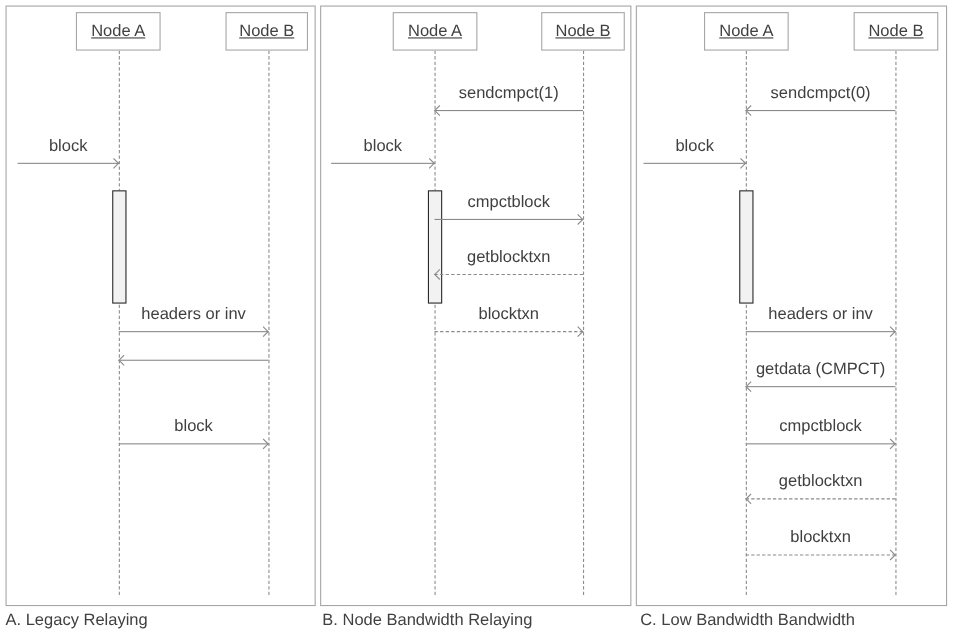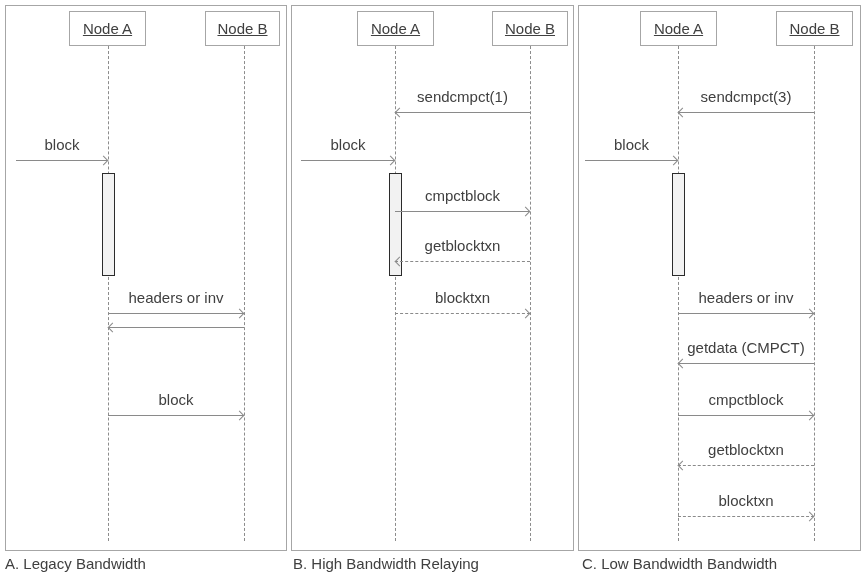--- a/index.html
+++ b/index.html
@@ -64,21 +64,20 @@
     z-index: 4;
   }
   .mlabel {
     height: 18px;
     line-height: 18px;
     margin-bottom: 6px;
     text-align: center;
     font-size: 15px;
     color: #404040;
     white-space: nowrap;
-    margin-top: 12px;
   }
   .mline {
     position: relative;
     height: 0;
   }
   .mline.solid  { border-top: 1px solid #8a8a8a; }
   .mline.dashed { border-top: 1px dashed #8a8a8a; }
   .mline::after {
     content: "";
     position: absolute;
@@ -130,21 +129,21 @@
 
     <div class="msg" style="left:102px;top:321px;width:136px">
       <div class="mline solid to-left"></div>
     </div>
 
     <div class="msg" style="left:102px;top:373px;width:136px">
       <div class="mlabel">block</div>
       <div class="mline solid to-right"></div>
     </div>
   </section>
-  <div class="caption" style="left:5px;top:555px">A. Legacy Bandwidth</div>
+  <div class="caption" style="left:5px;top:555px">A. Legacy Relaying</div>
 
   <section class="panel" style="left:291px;top:5px;width:283px;height:546px">
     <div class="lifeline" style="left:103px;top:40px;height:495px"></div>
     <div class="lifeline" style="left:238px;top:40px;height:495px"></div>
 
     <div class="node" style="left:65px;top:5px;width:77px">
       <span class="nlabel">Node A</span>
     </div>
     <div class="node" style="left:200px;top:5px;width:76px">
       <span class="nlabel">Node B</span>
@@ -170,35 +169,35 @@
     <div class="msg" style="left:103px;top:219px;width:135px">
       <div class="mlabel">getblocktxn</div>
       <div class="mline dashed to-left"></div>
     </div>
 
     <div class="msg" style="left:103px;top:271px;width:135px">
       <div class="mlabel">blocktxn</div>
       <div class="mline dashed to-right"></div>
     </div>
   </section>
-  <div class="caption" style="left:293px;top:555px">B. High Bandwidth Relaying</div>
+  <div class="caption" style="left:293px;top:555px">B. Node Bandwidth Relaying</div>
 
   <section class="panel" style="left:578px;top:5px;width:283px;height:546px">
     <div class="lifeline" style="left:99px;top:40px;height:495px"></div>
     <div class="lifeline" style="left:235px;top:40px;height:495px"></div>
 
     <div class="node" style="left:61px;top:5px;width:77px">
       <span class="nlabel">Node A</span>
     </div>
     <div class="node" style="left:197px;top:5px;width:77px">
       <span class="nlabel">Node B</span>
     </div>
 
     <div class="msg" style="left:99px;top:70px;width:136px">
-      <div class="mlabel">sendcmpct(3)</div>
+      <div class="mlabel">sendcmpct(0)</div>
       <div class="mline solid to-left"></div>
     </div>
 
     <div class="msg" style="left:6px;top:118px;width:93px">
       <div class="mlabel">block</div>
       <div class="mline solid to-right"></div>
     </div>
 
     <div class="activation" style="left:93px;top:167px;height:103px"></div>
 

